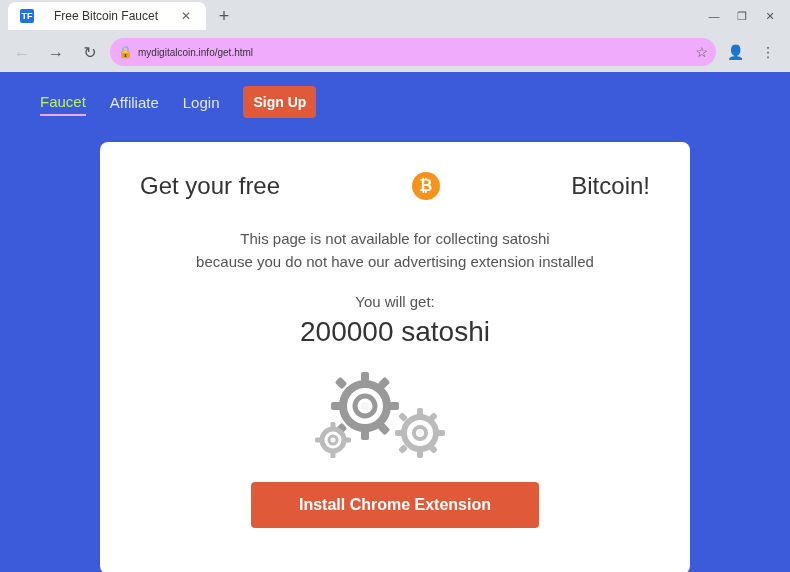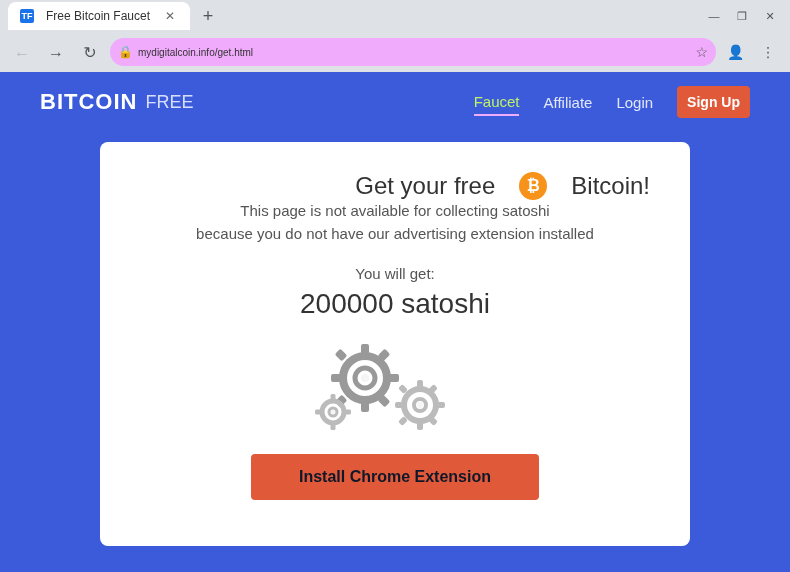--- a/index.html
+++ b/index.html
@@ -2,21 +2,21 @@
 <html><head>
   <meta charset="utf-8">
   <style>
     * { box-sizing: border-box; margin: 0; padding: 0; }
     body { font-family: Arial, sans-serif; background: #f0f0f0; width: 790px; height: 572px; overflow: hidden; }
 
     
     .browser-chrome { background: #dee1e6; width: 100%; }
     .title-bar { display: flex; align-items: center; justify-content: space-between; height: 32px; padding: 0 8px; background: #dee1e6; }
     .title-bar-left { display: flex; align-items: center; gap: 4px; }
-    .tab { display: flex; align-items: center; background: #fff; border-radius: 8px 8px 0 0; padding: 6px 12px; height: 28px; font-size: 12px; color: #333; gap: 12px; min-width: 160px; }
+    .tab { display: flex; align-items: center; background: #fff; border-radius: 8px 8px 0 0; padding: 6px 12px; height: 28px; font-size: 12px; color: #333; gap: 20px; min-width: 160px; }
     .tab-favicon { width: 14px; height: 14px; background: #1a73e8; border-radius: 2px; display: flex; align-items: center; justify-content: center; }
     .tab-close { margin-left: auto; color: #666; font-size: 12px; cursor: pointer; width: 16px; height: 16px; display: flex; align-items: center; justify-content: center; border-radius: 50%; }
     .new-tab-btn { width: 28px; height: 28px; display: flex; align-items: center; justify-content: center; font-size: 18px; color: #555; cursor: pointer; border-radius: 50%; }
     .window-controls { display: flex; gap: 4px; align-items: center; }
     .win-btn { width: 24px; height: 24px; display: flex; align-items: center; justify-content: center; font-size: 11px; color: #555; cursor: pointer; }
 
     .address-bar { display: flex; align-items: center; background: #dee1e6; padding: 4px 8px; height: 40px; gap: 6px; }
     .nav-btn { width: 28px; height: 28px; display: flex; align-items: center; justify-content: center; color: #555; cursor: pointer; border-radius: 50%; font-size: 16px; }
     .nav-btn.disabled { color: #bbb; cursor: default; }
     .url-bar-wrap { flex: 1; position: relative; display: flex; align-items: center; }
@@ -38,31 +38,31 @@
     .site-logo { display: flex; align-items: center; gap: 8px; }
     .logo-bitcoin { font-size: 22px; font-weight: 900; color: #fff; letter-spacing: 1px; }
     .logo-free { font-size: 18px; color: rgba(255,255,255,0.8); font-weight: 300; }
     .nav-links { display: flex; align-items: center; gap: 24px; }
     .nav-link { color: rgba(255,255,255,0.85); text-decoration: none; font-size: 15px; cursor: pointer; padding: 4px 0; }
     .nav-link.active { color: #bef264; border-bottom: 2px solid #f0abfc; }
     .btn-signup { background: #e05a3a; color: #fff; border: none; border-radius: 4px; padding: 8px 10px; font-size: 14px; font-weight: bold; cursor: pointer; }
 
     
     .main-card { background: #fff; border-radius: 8px; margin: 10px 100px 20px 100px; padding: 30px 40px; position: relative; z-index: 1; min-height: 380px; }
-    .card-title { text-align: center; font-size: 24px; color: #333; margin-bottom: 0; display: flex; align-items: center; justify-content: flex-end; gap: 24px; }
+    .card-title { text-align: center; font-size: 24px; color: #333; margin-bottom: 28px; display: flex; align-items: center; justify-content: space-between; gap: 4px; }
     .bitcoin-icon-inline { width: 28px; height: 28px; background: #f7931a; border-radius: 50%; display: inline-flex; align-items: center; justify-content: center; color: #fff; font-weight: 900; font-size: 16px; }
     .card-subtitle { text-align: center; color: #555; font-size: 15px; line-height: 1.5; margin-bottom: 20px; }
     .you-will-get { text-align: center; color: #555; font-size: 15px; margin-bottom: 6px; }
     .satoshi-amount { text-align: center; font-size: 28px; color: #333; font-weight: 400; margin-bottom: 20px; }
     
     
     .gears-container { display: flex; justify-content: center; align-items: flex-end; margin-bottom: 24px; position: relative; height: 90px; }
 
     
-    .install-btn { display: block; margin: 0 auto 16px auto; background: #e05a3a; color: #0f172a; border: none; border-radius: 4px; padding: 14px 48px; font-size: 16px; font-weight: bold; cursor: pointer; }
+    .install-btn { display: block; margin: 0 auto 16px auto; background: #e05a3a; color: #ffffff; border: none; border-radius: 4px; padding: 14px 48px; font-size: 16px; font-weight: bold; cursor: pointer; }
     .install-note { text-align: center; color: #777; font-size: 12px; font-style: italic; line-height: 1.5; }
 
     
     .page-content::-webkit-scrollbar { width: 12px; }
     .page-content::-webkit-scrollbar-track { background: #f1f1f1; }
     .page-content::-webkit-scrollbar-thumb { background: #aaa; border-radius: 6px; }
   </style>
 </head>
 <body>
 
@@ -100,24 +100,20 @@
       <div class="toolbar-icon">👤</div>
       <div class="toolbar-icon">⋮</div>
     </div>
   </div>
 </div>
 
 <div class="page-content">
   <div class="watermark">PTC VISION</div>
 
   <nav class="site-nav">
-    <div class="site-logo">
-      <span class="logo-bitcoin">BITCOIN</span>
-      <span class="logo-free">FREE</span>
-    </div>
     <div class="nav-links">
       <a class="nav-link active">Faucet</a>
       <a class="nav-link">Affiliate</a>
       <a class="nav-link">Login</a>
       <button class="btn-signup">Sign Up</button>
     </div>
   </nav>
 
   <div class="main-card">
     <div class="card-title">

